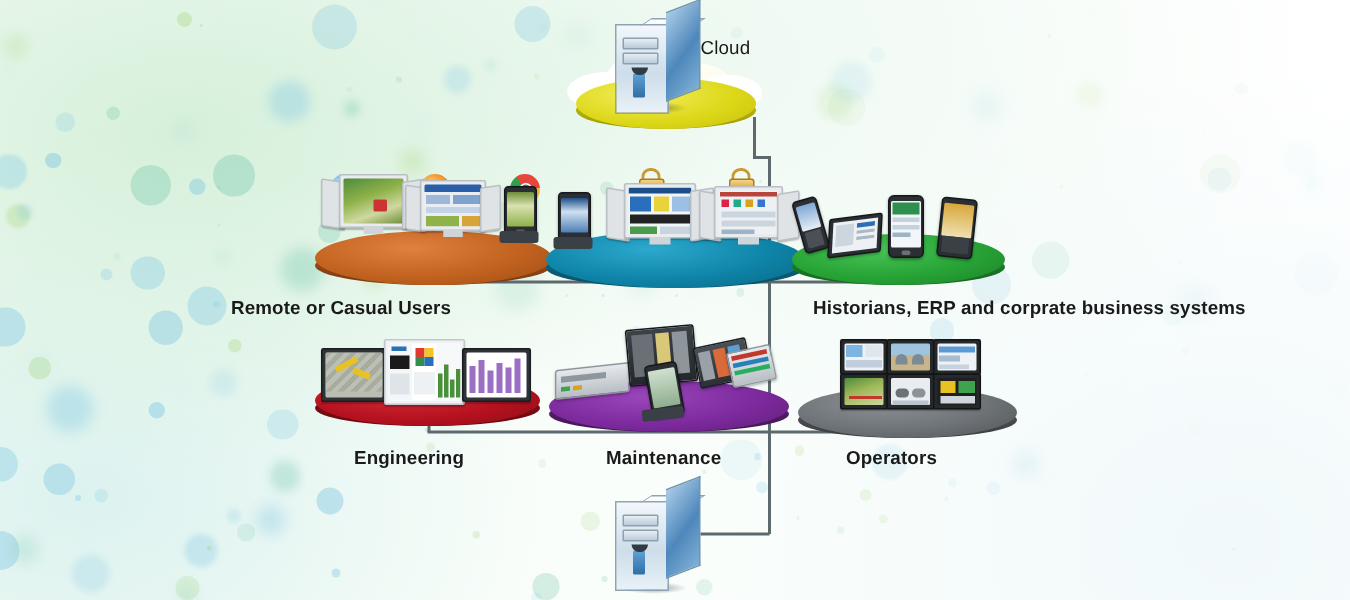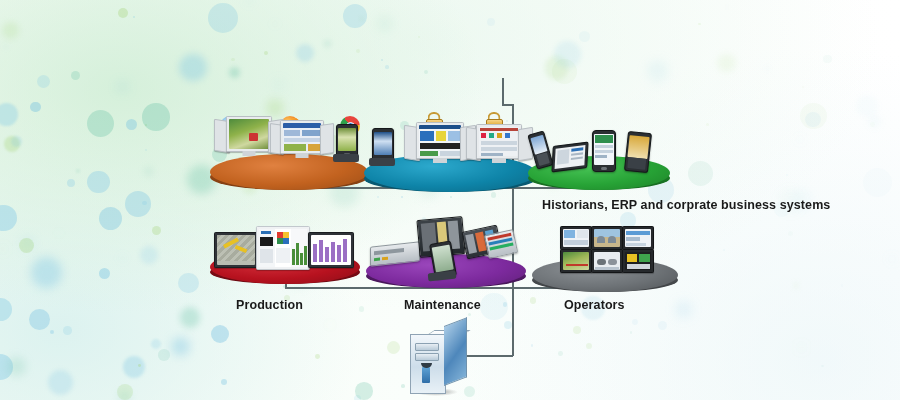--- a/index.html
+++ b/index.html
@@ -262,20 +262,46 @@
   <div class="line hline" style="left:512px;top:187px;width:85px;"></div>
 
   <div class="line hline" style="left:285px;top:287px;width:228px;"></div>
   <div class="line vline" style="left:285px;top:272px;height:16px;"></div>
   <div class="line vline" style="left:440px;top:272px;height:16px;"></div>
   <div class="line vline" style="left:596px;top:272px;height:16px;"></div>
   <div class="line hline" style="left:512px;top:287px;width:85px;"></div>
 
   <div class="line hline" style="left:467px;top:355px;width:46px;"></div>
 
+  <div class="node" style="left:372px;top:8px;width:160px;height:78px;">
+
+    <div style="position:absolute;left:6px;top:26px;width:130px;height:40px;">
+      <div style="position:absolute;left:0;top:14px;width:54px;height:26px;border-radius:50%;background:#ffffff;"></div>
+      <div style="position:absolute;left:26px;top:2px;width:50px;height:34px;border-radius:50%;background:#ffffff;"></div>
+      <div style="position:absolute;left:62px;top:8px;width:48px;height:30px;border-radius:50%;background:#fdfdf4;"></div>
+      <div style="position:absolute;left:86px;top:16px;width:44px;height:24px;border-radius:50%;background:#ffffff;"></div>
+    </div>
+
+    <div class="disc" style="left:12px;top:44px;width:120px;height:34px;">
+      <div class="side" style="top:9px;height:25px;background:linear-gradient(180deg,#c9c40f,#9e9a0b);"></div>
+      <div class="top" style="background:radial-gradient(ellipse at 38% 32%, #f2ee5e, #dcd717 58%, #c6c110);"></div>
+    </div>
+
+    <div class="tower" style="left:38px;top:0px;width:58px;height:72px;">
+      <div class="shadow" style="top:60px;"></div>
+      <div class="topf" style="top:4px;"></div>
+      <div class="face"></div>
+      <div class="side"></div>
+      <div class="bay" style="top:17px;"></div>
+      <div class="bay" style="top:27px;"></div>
+      <div class="pwr" style="top:41px;"></div>
+      <div style="position:absolute;left:11px;top:37px;width:11px;height:5px;background:#2f3b45;border-radius:0 0 5px 5px;"></div>
+    </div>
+    <div class="label" style="left:95px;top:17px;">Cloud</div>
+  </div>
 
   <div class="node" style="left:196px;top:94px;width:180px;height:120px;">
 
     <div class="bico" style="left:24px;top:22px;
          background:radial-gradient(circle at 35% 30%, #cfe9fb, #2f8fd8 60%, #0b5ea3);">
       <div style="position:absolute;inset:3px;color:#fff;font-size:13px;font-weight:700;font-style:italic;
             text-align:center;line-height:14px;font-family:'Liberation Serif',serif;">e</div>
       <div style="position:absolute;left:-2px;top:9px;width:24px;height:7px;border-radius:50%;
             border:2px solid #f0b429;border-top-color:transparent;border-bottom-color:transparent;transform:rotate(-12deg);"></div>
     </div>
@@ -319,20 +345,21 @@
       </div>
       <div class="mon" style="left:124px;top:30px;width:12px;height:28px;transform:skewY(-9deg);background:#dfe3e6;"></div>
 
       <div class="phone" style="left:140px;top:30px;width:20px;height:32px;">
         <div class="pscr" style="background:linear-gradient(180deg,#6f8f3a,#d9e2b0 40%,#8fb24a);"></div>
         <div style="position:absolute;left:7px;bottom:1px;width:6px;height:3px;background:#555b60;border-radius:1px;"></div>
       </div>
       <div style="position:absolute;left:137px;top:60px;width:26px;height:8px;background:#3a4046;border-radius:2px;"></div>
     </div>
 
+    <div class="label b" style="left:-42px;top:104px;">Remote or Casual Users</div>
   </div>
 
   <div class="node" style="left:356px;top:112px;width:180px;height:102px;">
 
     <div class="lock" style="left:70px;top:0px;width:15px;height:20px;">
       <div class="shk"></div>
         <div class="bdy"></div>
     </div>
     <div class="lock" style="left:130px;top:0px;width:15px;height:20px;">
       <div class="shk"></div>
@@ -470,21 +497,21 @@
           <div style="position:absolute;left:2px;bottom:3px;width:4px;height:18px;background:#9b6fc4;"></div>
           <div style="position:absolute;left:8px;bottom:3px;width:4px;height:22px;background:#9b6fc4;"></div>
           <div style="position:absolute;left:14px;bottom:3px;width:4px;height:15px;background:#9b6fc4;"></div>
           <div style="position:absolute;left:20px;bottom:3px;width:4px;height:20px;background:#9b6fc4;"></div>
           <div style="position:absolute;left:26px;bottom:3px;width:4px;height:17px;background:#9b6fc4;"></div>
           <div style="position:absolute;left:32px;bottom:3px;width:4px;height:23px;background:#9b6fc4;"></div>
         </div>
       </div>
     </div>
 
-    <div class="label b" style="left:40px;top:80px;">Production</div>
+    <div class="label b" style="left:40px;top:80px;">Engineering</div>
   </div>
 
   <div class="node" style="left:356px;top:214px;width:180px;height:100px;">
     <div class="disc" style="left:10px;top:40px;width:160px;height:34px;">
       <div class="side" style="top:10px;height:24px;background:linear-gradient(180deg,#5f2078,#431553);"></div>
       <div class="top" style="background:radial-gradient(ellipse at 40% 32%, #9a46bb, #7d2a9e 55%, #5e1f77);"></div>
     </div>
 
     <div>
 

